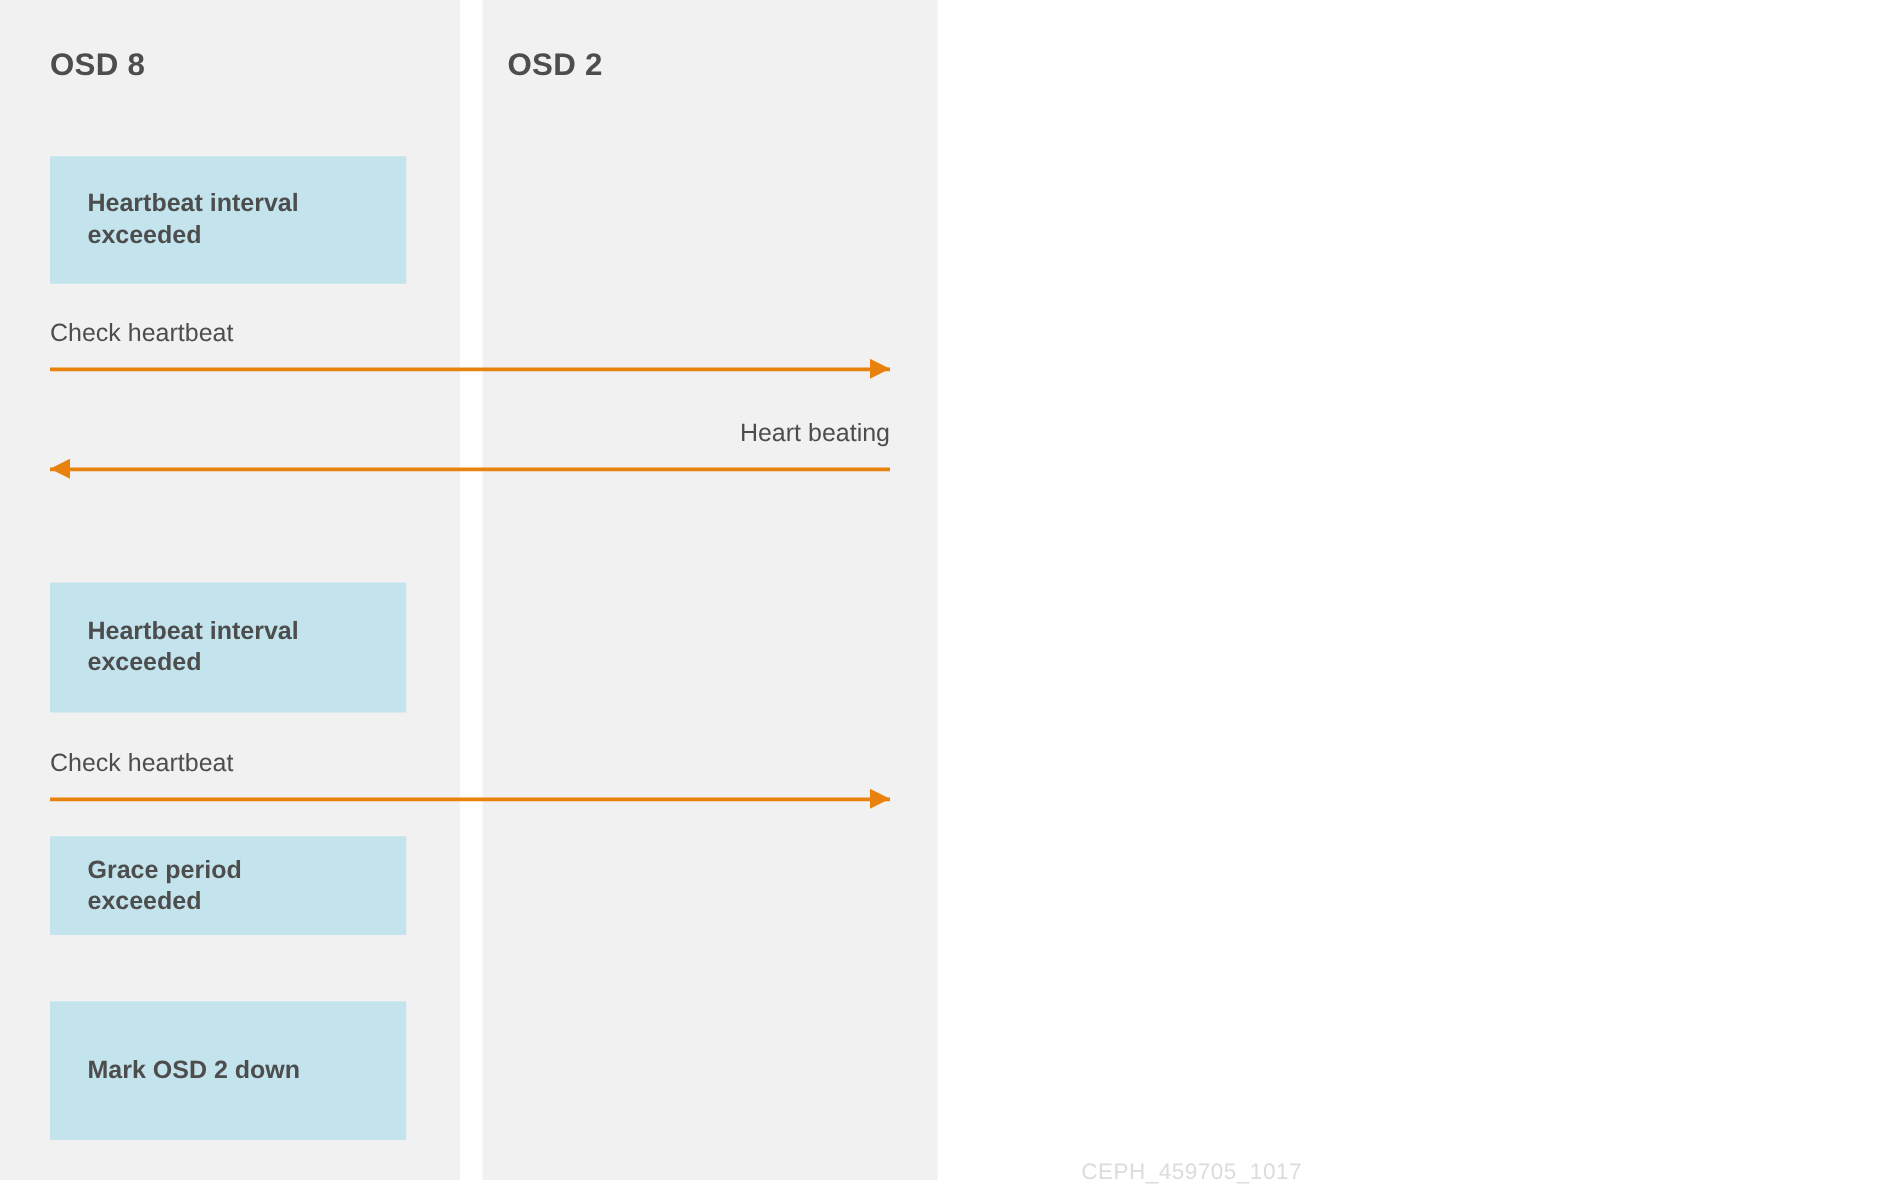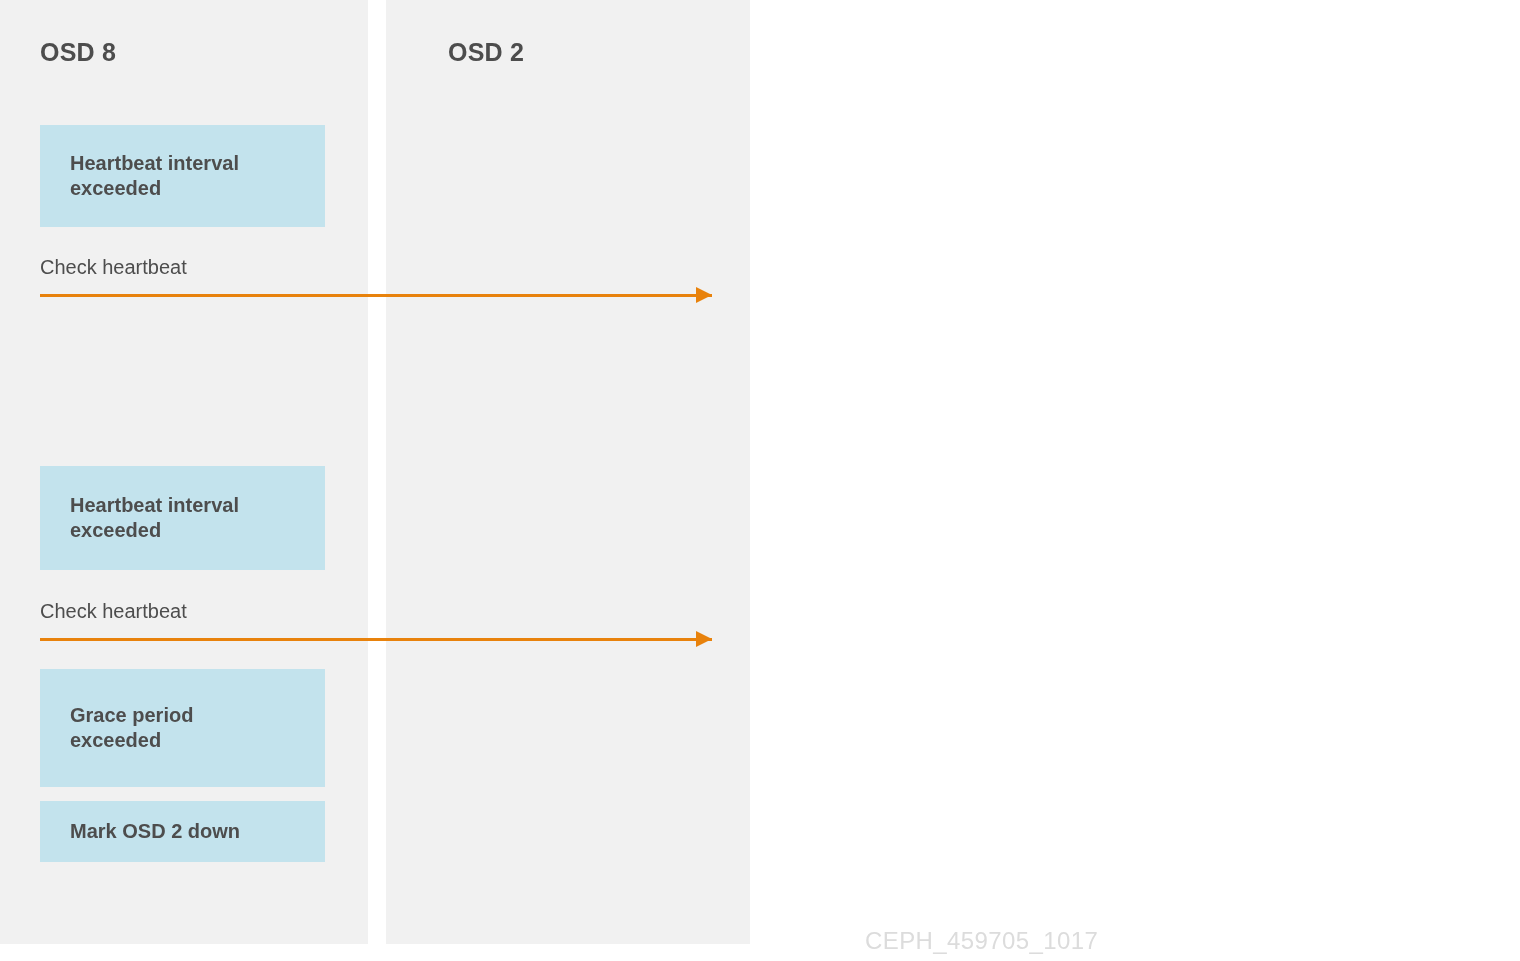--- a/index.html
+++ b/index.html
@@ -38,21 +38,21 @@
   .lane-title {
     position: absolute;
     top: 38px;
     font-size: 25px;
     font-weight: bold;
     color: #4d4d4d;
     letter-spacing: 0.2px;
     white-space: nowrap;
   }
   #title-osd1 { left: 40px; }
-  #title-osd2 { left: 448px; }
+  #title-osd2 { left: 406px; }
 
   
   .action-box {
     position: absolute;
     left: 40px;
     width: 285px;
     background: #c3e3ed;
     box-sizing: border-box;
     display: flex;
     align-items: center;
@@ -62,22 +62,22 @@
     padding-right: 12px;
     font-size: 20px;
     line-height: 25px;
     color: #4d4d4d;
     white-space: pre-line;
     font-weight: bold;
   }
 
   #box-hb1   { top: 125px; height: 102px; }
   #box-hb2   { top: 466px; height: 104px; }
-  #box-grace { top: 669px; height: 118px; }
-  #box-mark  { top: 801px; height: 61px;  }
+  #box-grace { top: 669px; height: 79px; }
+  #box-mark  { top: 801px; height: 111px;  }
 
   
   .message { position: absolute; }
 
   .message .msg-label {
     position: absolute;
     font-size: 20px;
     line-height: 24px;
     color: #4d4d4d;
     white-space: nowrap;
@@ -111,21 +111,21 @@
 
   #msg-check1  { left: 40px; top: 250px;  width: 672px; height: 47px; }
   #msg-beating { left: 40px; top: 330px;  width: 672px; height: 47px; }
   #msg-check2  { left: 40px; top: 594px;  width: 672px; height: 47px; }
 
   
   #watermark {
     position: absolute;
     left: 865px;
     top: 927px;
-    font-size: 24px;
+    font-size: 18px;
     color: #dcdcdc;
     letter-spacing: 0.4px;
     white-space: nowrap;
   }
 </style>
 </head>
 <body>
 
 <div id="canvas">
 
@@ -153,20 +153,25 @@
   <div class="action-box" id="box-mark">
     <span class="box-label">Mark OSD 2 down</span>
   </div>
 
   <div class="message dir-right" id="msg-check1">
     <span class="msg-label">Check heartbeat</span>
     <span class="msg-line" style="width: 672px;"></span>
     <span class="msg-head"></span>
   </div>
 
+  <div class="message dir-left" id="msg-beating">
+    <span class="msg-label">Heart beating</span>
+    <span class="msg-line" style="width: 672px;"></span>
+    <span class="msg-head"></span>
+  </div>
 
   <div class="message dir-right" id="msg-check2">
     <span class="msg-label">Check heartbeat</span>
     <span class="msg-line" style="width: 672px;"></span>
     <span class="msg-head"></span>
   </div>
 
   <div id="watermark">CEPH_459705_1017</div>
 
 </div>

